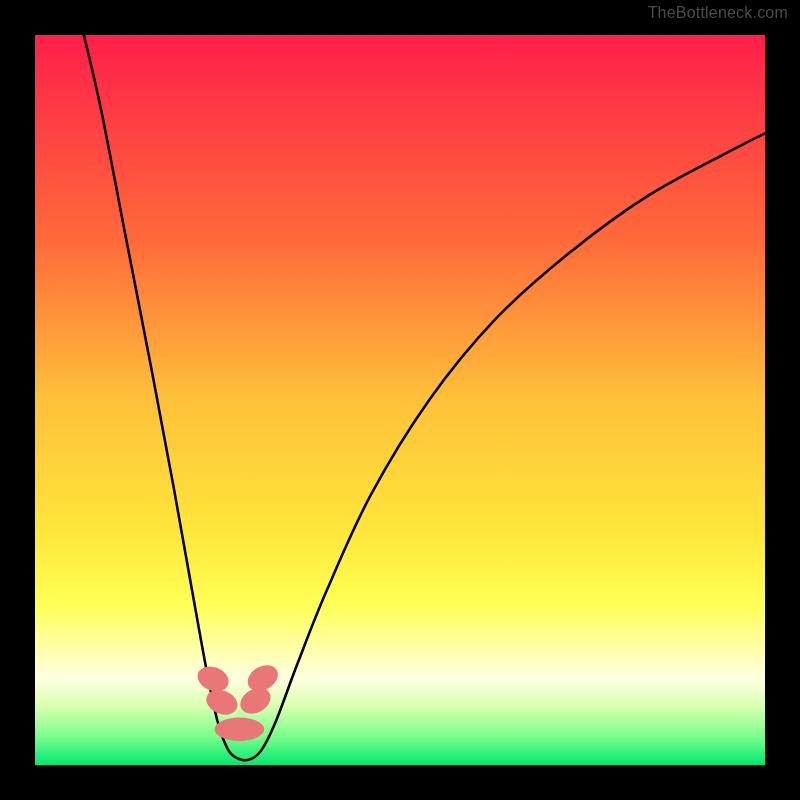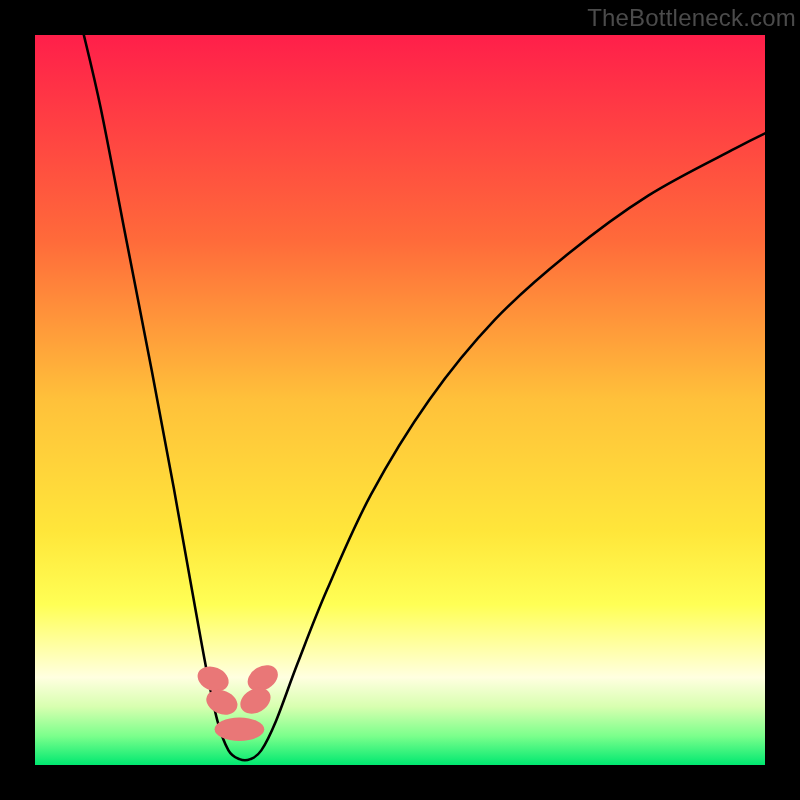--- a/index.html
+++ b/index.html
@@ -14,23 +14,23 @@
     position: absolute;
     left: 0;
     top: 0;
     width: 800px;
     height: 800px;
     background: #000;
   }
   .watermark {
     position: absolute;
     top: 4px;
-    right: 4px;
+    right: 12px;
     font-family: Arial, Helvetica, sans-serif;
-    font-size: 24px;
+    font-size: 16px;
     color: #4b4b4b;
     letter-spacing: 0.2px;
   }
   .plot {
     position: absolute;
     left: 35px;
     top: 35px;
     width: 730px;
     height: 730px;
     overflow: hidden;

